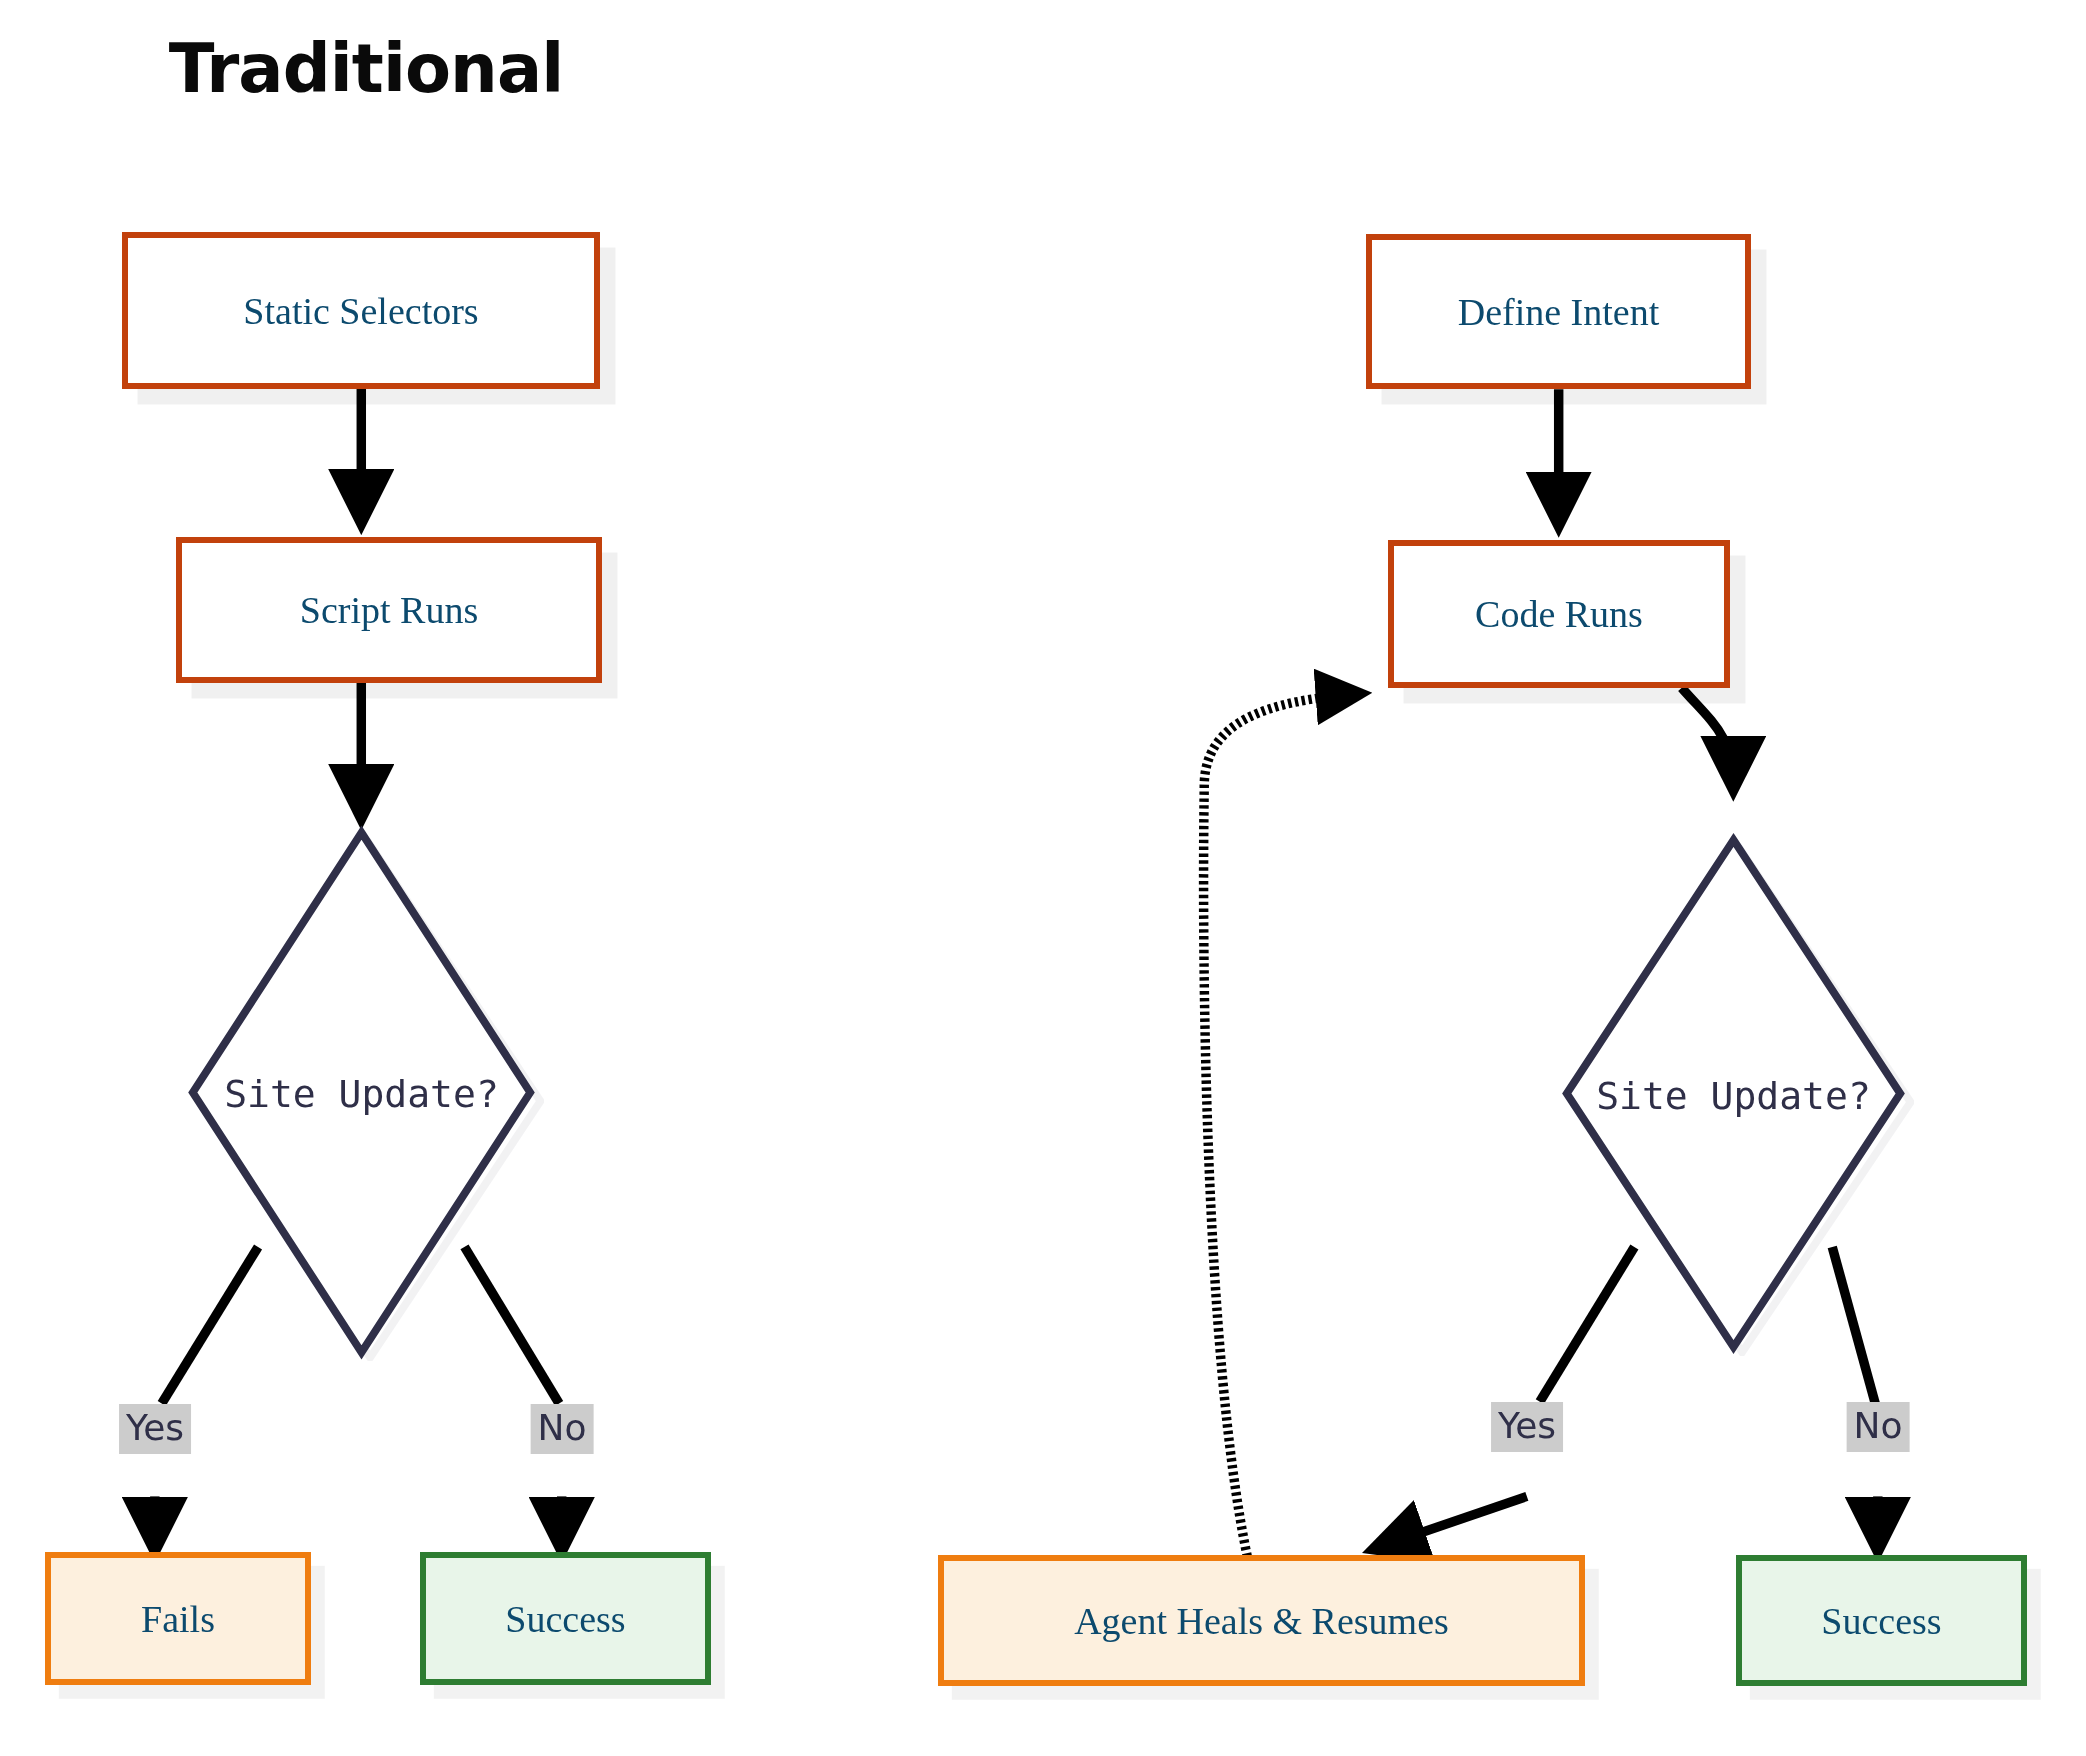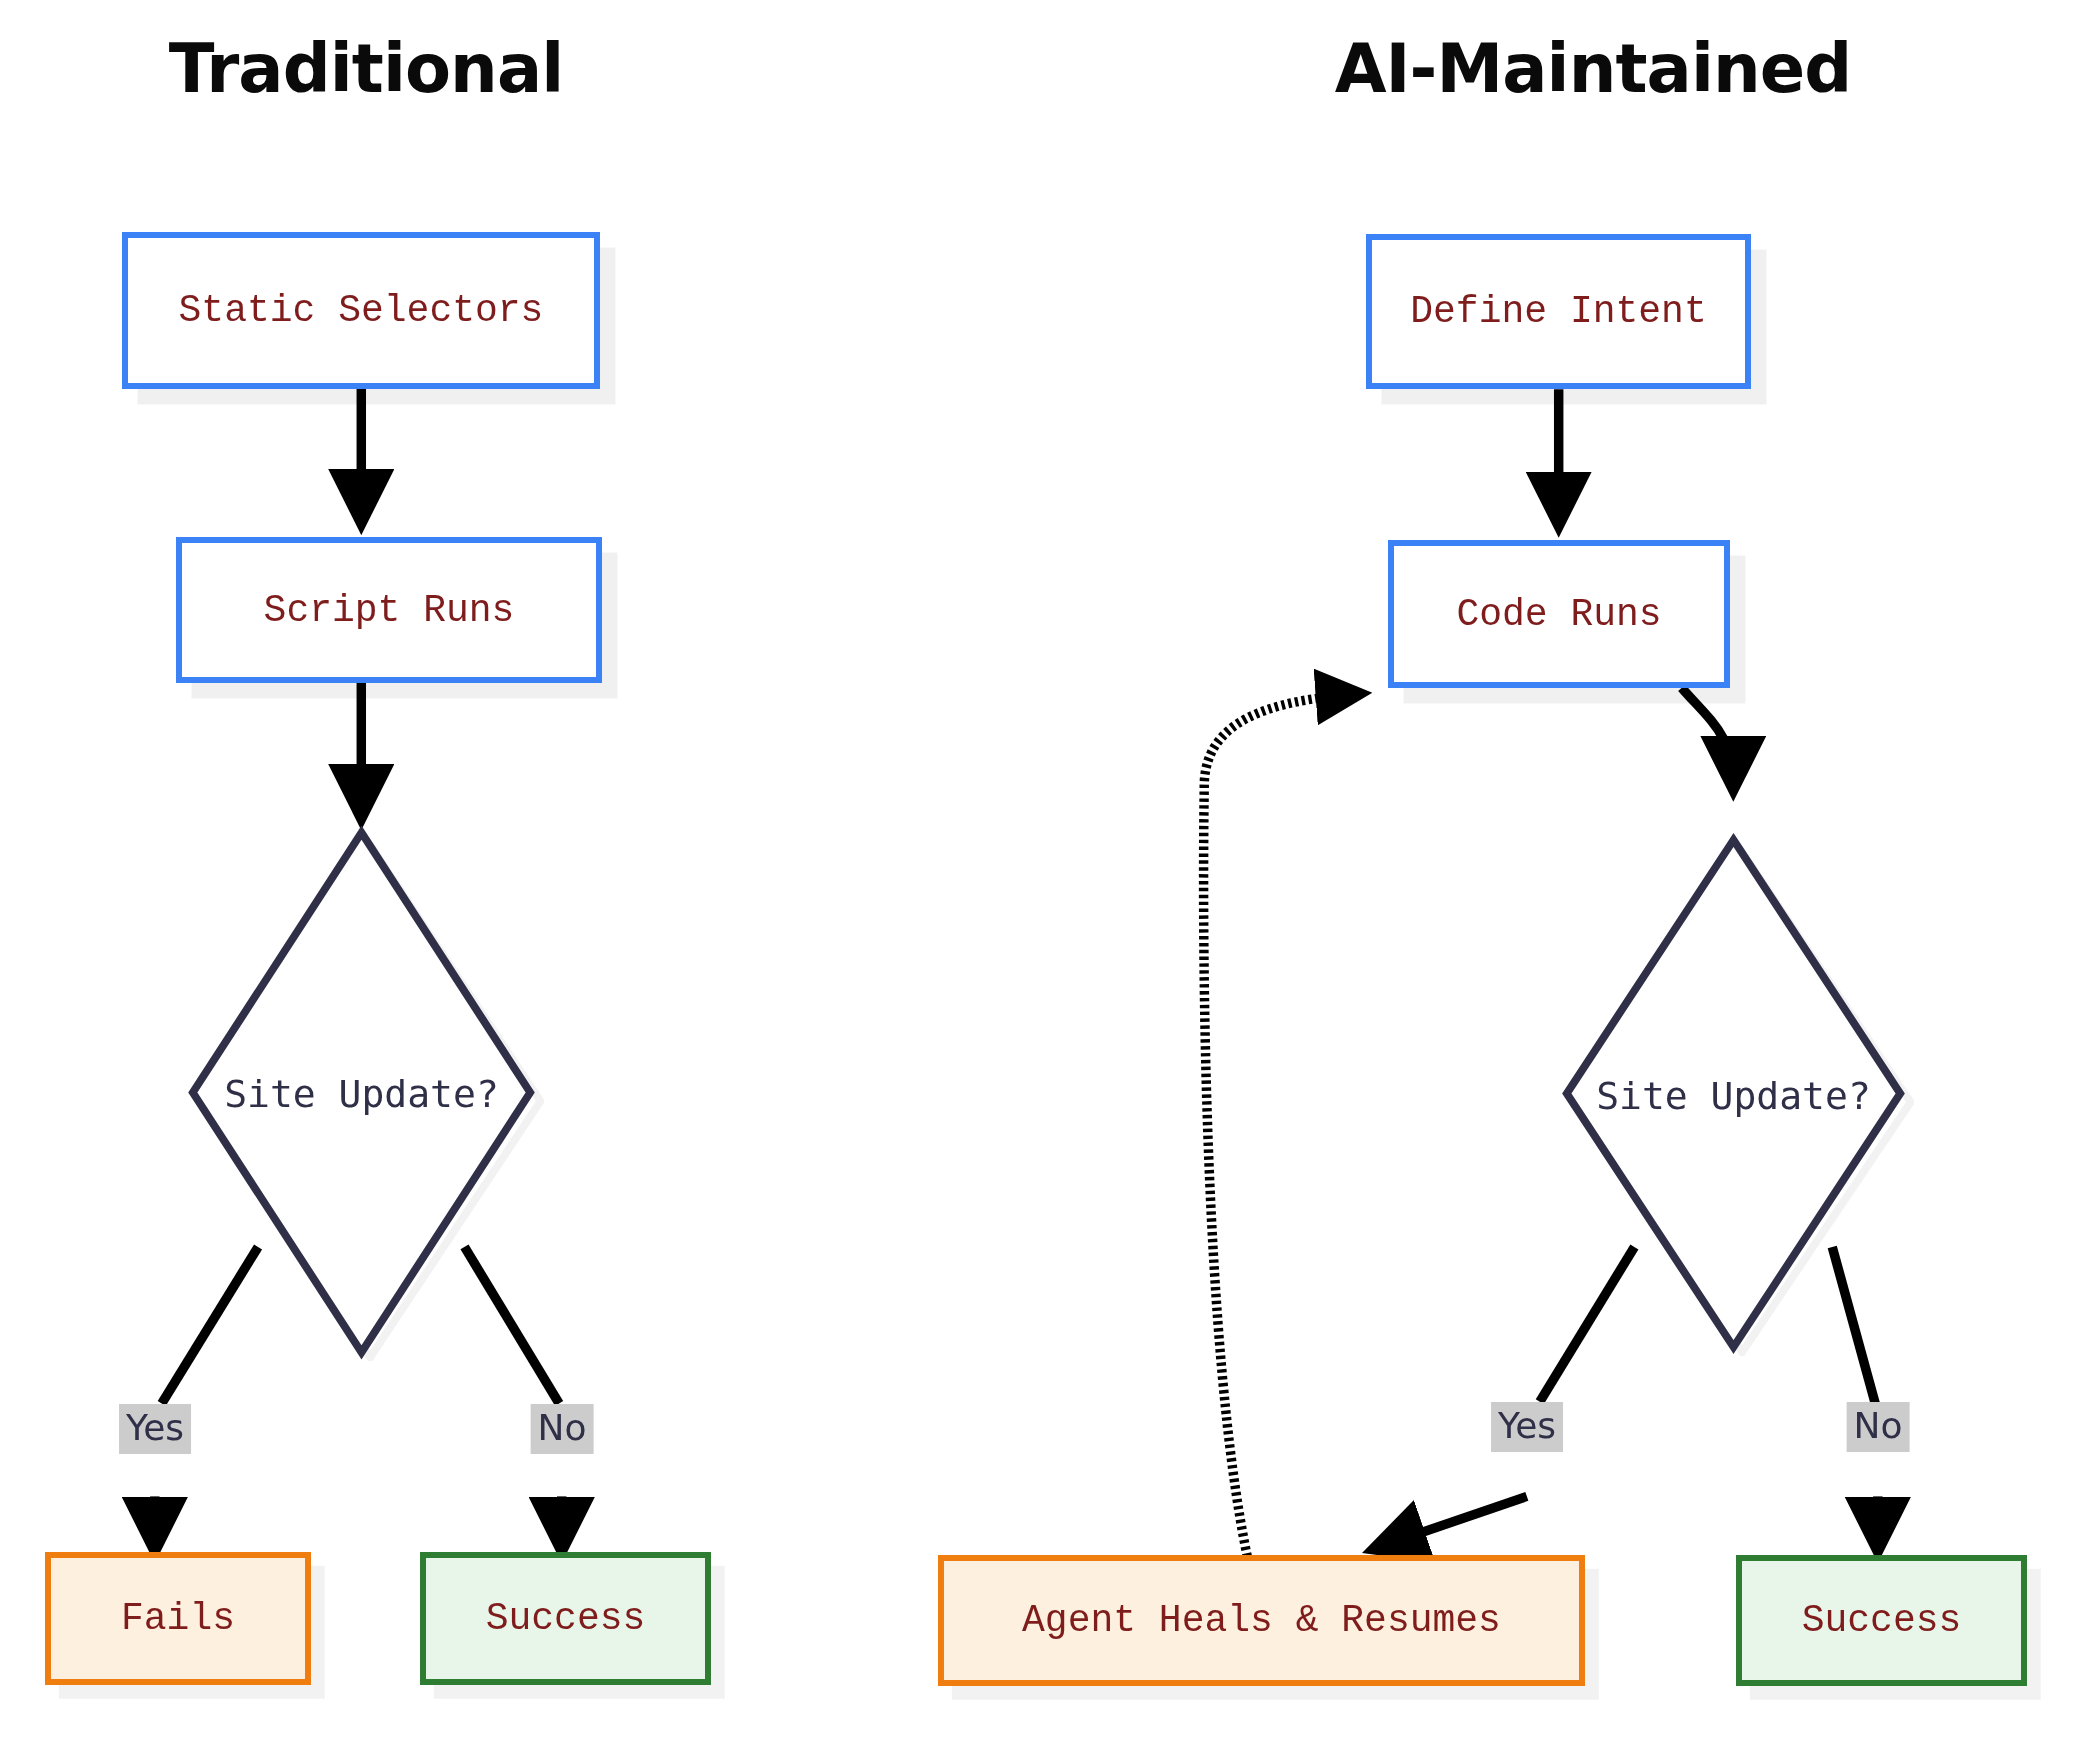--- a/index.html
+++ b/index.html
@@ -43,23 +43,23 @@
   }
 
   
   .node {
     position: absolute;
     box-sizing: border-box;
     display: flex;
     align-items: center;
     justify-content: center;
     background: #ffffff;
-    border: 6px solid #3b82f6;
-    color: #7f1d1d;
-    font-family: Liberation Mono, monospace;
+    border: 6px solid #c2410c;
+    color: #0c4a6e;
+    font-family: Liberation Serif, serif;
     font-size: 38px;
     white-space: nowrap;
     box-shadow: 15.5px 15.5px 0 0 rgba(0,0,0,0.06);
   }
   .node.orange {
     border-color: #ef7d10;
     background: #fdf0de;
     box-shadow: 13.8px 13.8px 0 0 rgba(0,0,0,0.05);
   }
   .node.green {
@@ -133,21 +133,20 @@
 
     <line x1="2130" y1="1440" x2="2180" y2="1622" stroke="#000000" stroke-width="11"></line>
 
     <line x1="2183" y1="1730" x2="2183" y2="1790" stroke="#000000" stroke-width="11" marker-end="url(#arrowhead)"></line>
 
     <path d="M1450,1800 C1400,1560 1397,1100 1400,900 C1403,830 1470,805 1580,797" fill="none" stroke="#000000" stroke-width="11" stroke-dasharray="4 4" stroke-linecap="butt" marker-end="url(#arrowhead-dot)"></path>
   </svg>
 
   <div class="col-title" style="left:366px; top:21.5px;">Traditional</div>
 
-  <div class="col-title" style="left:1593px; top:21.5px;">AI-Maintained</div>
 
   <div class="node" style="left:122px; top:224px; width:478px; height:157px;">Static Selectors</div>
 
   <div class="node" style="left:176px; top:529px; width:426px; height:146px;">Script Runs</div>
 
   <div class="diamond-wrap" style="left:179px; top:816px; width:365px; height:537px;">
     <svg width="365" height="537" viewBox="0 0 424 624">
       <polygon points="212,14 410,312 212,610 14,312" fill="#ffffff" stroke="#2f2f48" stroke-width="9" transform="translate(10,10)" opacity="0.06"></polygon>
       <polygon points="212,10 408,312 212,614 16,312" fill="#ffffff" stroke="#2f2f48" stroke-width="9"></polygon>
     </svg>

